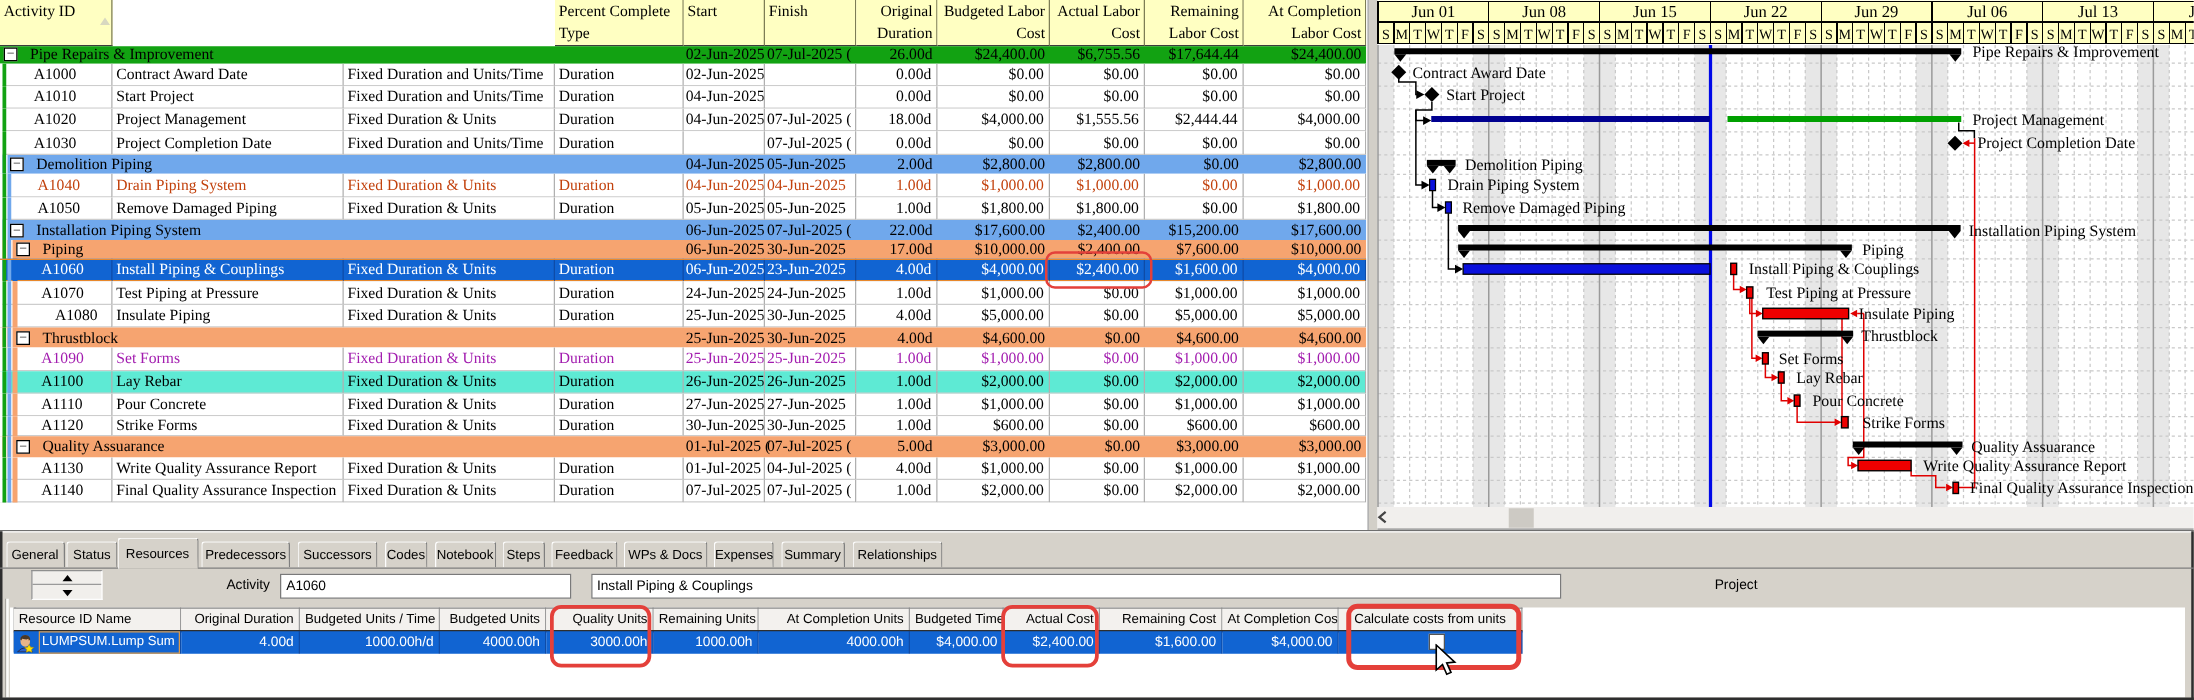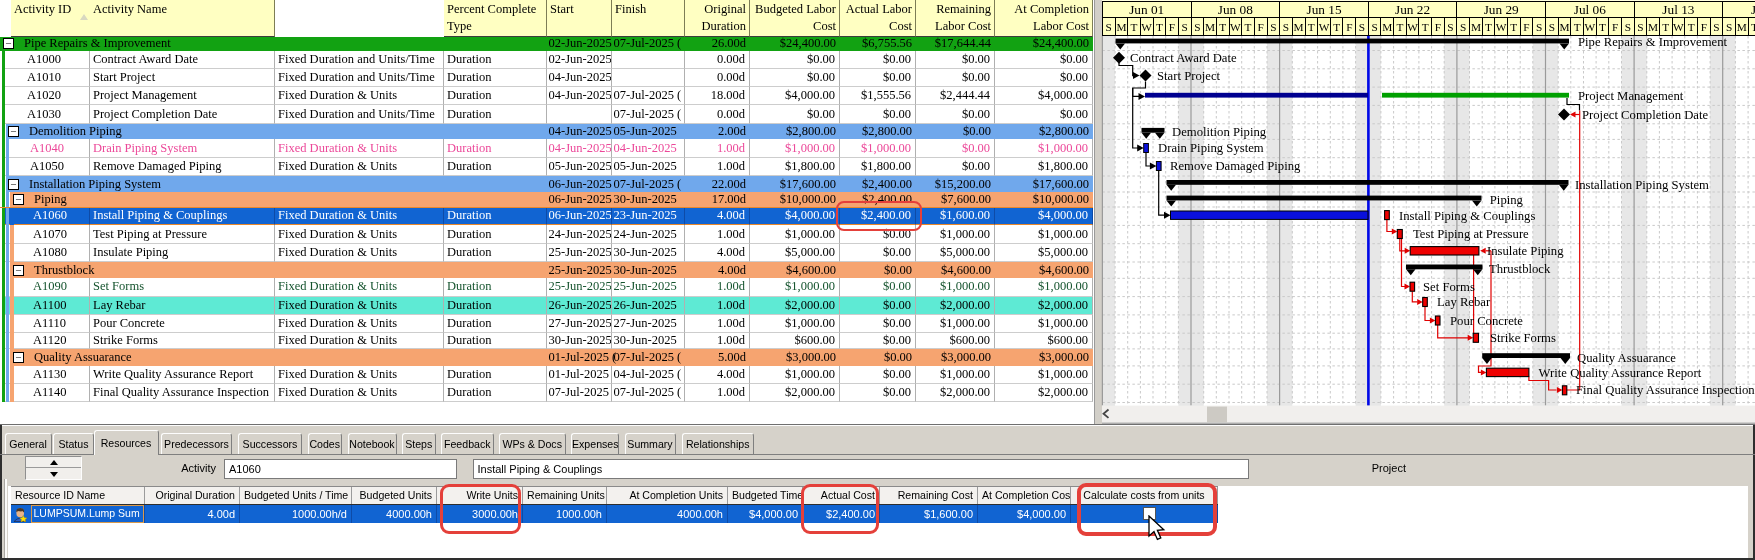--- a/index.html
+++ b/index.html
@@ -26,22 +26,21 @@
 .inp{position:absolute;background:#fff;border:1px solid #7a7a7a;font-size:11px;
  padding:0 4px;display:flex;align-items:center;color:#000}
 .ghc{position:absolute;background:#F3F1EE;border-right:1px solid #9b9b9b;font-size:10.6px;
  line-height:18.5px;color:#000;white-space:nowrap;overflow:hidden}
 .gbc{position:absolute;background:#1164D2;border-right:1px solid rgba(10,30,90,0.35);font-size:11px;
  line-height:18px;color:#fff;white-space:nowrap;overflow:hidden}
 .redrect{position:absolute;border:3px solid #E4403A;border-radius:9px;background:transparent}
 </style></head><body>
 
 <div id="tbl">
-<div class="hc" style="left:11px;width:90px;">Activity ID</div>
-<div class="hc" style="left:90px;width:185px;">Activity Name</div>
+<div class="hc" style="left:0px;width:90px;">Activity ID</div>
 <div class="hc" style="left:444px;width:103px;">Percent Complete<br>Type</div>
 <div class="hc" style="left:547px;width:65px;">Start</div>
 <div class="hc" style="left:612px;width:73px;">Finish</div>
 <div class="hc" style="left:685px;width:65px;text-align:right;">Original<br>Duration</div>
 <div class="hc" style="left:750px;width:90px;text-align:right;">Budgeted Labor<br>Cost</div>
 <div class="hc" style="left:840px;width:76px;text-align:right;">Actual Labor<br>Cost</div>
 <div class="hc" style="left:916px;width:79px;text-align:right;">Remaining<br>Labor Cost</div>
 <div class="hc" style="left:995px;width:98px;text-align:right;">At Completion<br>Labor Cost</div>
 <div class="abs" style="left:80px;top:14px;width:0;height:0;border-left:4px solid transparent;border-right:4px solid transparent;border-bottom:6px solid #d8d8c0"></div>
 <div class="grow" style="top:37.0px;height:13.5px;background:#12A212">
@@ -122,21 +121,21 @@
 <div class="minus" style="left:8px;top:2.3px">–</div>
 <div class="gc" style="left:26px">Demolition Piping</div>
 <div class="gc" style="left:547px;width:65px;padding-left:1.5px">04-Jun-2025</div>
 <div class="gc" style="left:612px;width:73px;padding-left:1.5px">05-Jun-2025</div>
 <div class="gc" style="left:685px;width:65px;justify-content:flex-end;padding-right:4px">2.00d</div>
 <div class="gc" style="left:750px;width:90px;justify-content:flex-end;padding-right:4px">$2,800.00</div>
 <div class="gc" style="left:840px;width:76px;justify-content:flex-end;padding-right:4px">$2,800.00</div>
 <div class="gc" style="left:916px;width:79px;justify-content:flex-end;padding-right:4px">$0.00</div>
 <div class="gc" style="left:995px;width:98px;justify-content:flex-end;padding-right:4px">$2,800.00</div>
 </div>
-<div class="row" style="top:139.4px;height:18.3px;background:#fff;color:#ec4899">
+<div class="row" style="top:139.4px;height:18.3px;background:#fff;color:#c2410c">
 <div class="cell" style="left:0px;width:90px;padding-left:30px;">A1040</div>
 <div class="cell" style="left:90px;width:185px;">Drain Piping System</div>
 <div class="cell" style="left:275px;width:169px;">Fixed Duration &amp; Units</div>
 <div class="cell" style="left:444px;width:103px;">Duration</div>
 <div class="cell" style="left:547px;width:65px;padding-left:1.5px;">04-Jun-2025</div>
 <div class="cell" style="left:612px;width:73px;padding-left:1.5px;">04-Jun-2025</div>
 <div class="cell cr" style="left:685px;width:65px;">1.00d</div>
 <div class="cell cr" style="left:750px;width:90px;">$1,000.00</div>
 <div class="cell cr" style="left:840px;width:76px;">$1,000.00</div>
 <div class="cell cr" style="left:916px;width:79px;">$0.00</div>
@@ -220,21 +219,21 @@
 <div class="cell cr" style="left:750px;width:90px;">$1,000.00</div>
 <div class="cell cr" style="left:840px;width:76px;">$0.00</div>
 <div class="cell cr" style="left:916px;width:79px;">$1,000.00</div>
 <div class="cell cr" style="left:995px;width:98px;">$1,000.00</div>
 <div class="strip" style="left:0px;width:1.5px;background:#fff"></div>
 <div class="strip" style="left:1.5px;width:3px;background:#12A212"></div>
 <div class="strip" style="left:5.5px;width:3.5px;background:#70A8EC"></div>
 <div class="strip" style="left:10px;width:4px;background:#F6A470"></div>
 </div>
 <div class="row" style="top:243.7px;height:18.3px;background:#fff;color:#000">
-<div class="cell" style="left:0px;width:90px;padding-left:33px;">A1080</div>
+<div class="cell" style="left:0px;width:90px;padding-left:44px;">A1080</div>
 <div class="cell" style="left:90px;width:185px;">Insulate Piping</div>
 <div class="cell" style="left:275px;width:169px;">Fixed Duration &amp; Units</div>
 <div class="cell" style="left:444px;width:103px;">Duration</div>
 <div class="cell" style="left:547px;width:65px;padding-left:1.5px;">25-Jun-2025</div>
 <div class="cell" style="left:612px;width:73px;padding-left:1.5px;">30-Jun-2025</div>
 <div class="cell cr" style="left:685px;width:65px;">4.00d</div>
 <div class="cell cr" style="left:750px;width:90px;">$5,000.00</div>
 <div class="cell cr" style="left:840px;width:76px;">$0.00</div>
 <div class="cell cr" style="left:916px;width:79px;">$5,000.00</div>
 <div class="cell cr" style="left:995px;width:98px;">$5,000.00</div>
@@ -252,21 +251,21 @@
 <div class="minus" style="left:13px;top:2.6500000000000004px">–</div>
 <div class="gc" style="left:31px">Thrustblock</div>
 <div class="gc" style="left:547px;width:65px;padding-left:1.5px">25-Jun-2025</div>
 <div class="gc" style="left:612px;width:73px;padding-left:1.5px">30-Jun-2025</div>
 <div class="gc" style="left:685px;width:65px;justify-content:flex-end;padding-right:4px">4.00d</div>
 <div class="gc" style="left:750px;width:90px;justify-content:flex-end;padding-right:4px">$4,600.00</div>
 <div class="gc" style="left:840px;width:76px;justify-content:flex-end;padding-right:4px">$0.00</div>
 <div class="gc" style="left:916px;width:79px;justify-content:flex-end;padding-right:4px">$4,600.00</div>
 <div class="gc" style="left:995px;width:98px;justify-content:flex-end;padding-right:4px">$4,600.00</div>
 </div>
-<div class="row" style="top:278.3px;height:18.3px;background:#fff;color:#14532d">
+<div class="row" style="top:278.3px;height:18.3px;background:#fff;color:#a21caf">
 <div class="cell" style="left:0px;width:90px;padding-left:33px;">A1090</div>
 <div class="cell" style="left:90px;width:185px;">Set Forms</div>
 <div class="cell" style="left:275px;width:169px;">Fixed Duration &amp; Units</div>
 <div class="cell" style="left:444px;width:103px;">Duration</div>
 <div class="cell" style="left:547px;width:65px;padding-left:1.5px;">25-Jun-2025</div>
 <div class="cell" style="left:612px;width:73px;padding-left:1.5px;">25-Jun-2025</div>
 <div class="cell cr" style="left:685px;width:65px;">1.00d</div>
 <div class="cell cr" style="left:750px;width:90px;">$1,000.00</div>
 <div class="cell cr" style="left:840px;width:76px;">$0.00</div>
 <div class="cell cr" style="left:916px;width:79px;">$1,000.00</div>
@@ -713,21 +712,21 @@
 <div class="inp" style="left:472.5px;top:34px;width:776.5px;height:19.5px">Install Piping &amp; Couplings</div>
 <div class="abs" style="left:1306px;top:37px;width:100px;text-align:right;font-size:11px">Project</div>
 <div class="abs" style="left:8px;top:60.8px;width:1740px;height:71.9px;background:#fff"></div>
 <div class="abs" style="left:11px;top:60.8px;width:1.6px;height:36.7px;background:#3a3a3a"></div>
 <div class="abs" style="left:3.5px;top:54px;width:1.6px;height:79px;background:#a9a6a0"></div>
 <div class="abs" style="left:5.1px;top:54px;width:1.6px;height:79px;background:#fcfbf9"></div>
 <div class="ghc" style="left:11px;top:61px;width:134px;height:18.5px;text-align:left;padding:0 4px">Resource ID Name</div>
 <div class="ghc" style="left:145px;top:61px;width:95px;height:18.5px;text-align:right;padding:0 4px">Original Duration</div>
 <div class="ghc" style="left:240px;top:61px;width:112px;height:26px;text-align:right;padding:0 4px">Budgeted Units / Time</div>
 <div class="ghc" style="left:352px;top:61px;width:85px;height:18.5px;text-align:right;padding:0 4px">Budgeted Units</div>
-<div class="ghc" style="left:437px;top:61px;width:86px;height:18.5px;text-align:right;padding:0 4px">Write Units</div>
+<div class="ghc" style="left:437px;top:61px;width:86px;height:18.5px;text-align:right;padding:0 4px">Quality Units</div>
 <div class="ghc" style="left:523px;top:61px;width:84px;height:18.5px;text-align:right;padding:0 4px">Remaining Units</div>
 <div class="ghc" style="left:607px;top:61px;width:121px;height:18.5px;text-align:right;padding:0 4px">At Completion Units</div>
 <div class="ghc" style="left:728px;top:61px;width:75px;height:18.5px;text-align:right;padding:0 4px">Budgeted Time</div>
 <div class="ghc" style="left:803px;top:61px;width:77px;height:18.5px;text-align:right;padding:0 4px">Actual Cost</div>
 <div class="ghc" style="left:880px;top:61px;width:98px;height:18.5px;text-align:right;padding:0 4px">Remaining Cost</div>
 <div class="ghc" style="left:978px;top:61px;width:93px;height:18.5px;text-align:right;padding:0 4px">At Completion Cost</div>
 <div class="ghc" style="left:1071px;top:61px;width:147px;height:18.5px;text-align:center;padding:0 4px">Calculate costs from units</div>
 <div class="abs" style="left:11px;top:60.8px;width:1207px;height:1px;background:#8a8a8a"></div>
 <div class="abs" style="left:11px;top:79px;width:1207px;height:2px;background:#2e2e2e"></div>
 <div class="gbc" style="left:11px;top:79.5px;width:134px;height:18px;text-align:left;padding:0 4px"></div>

